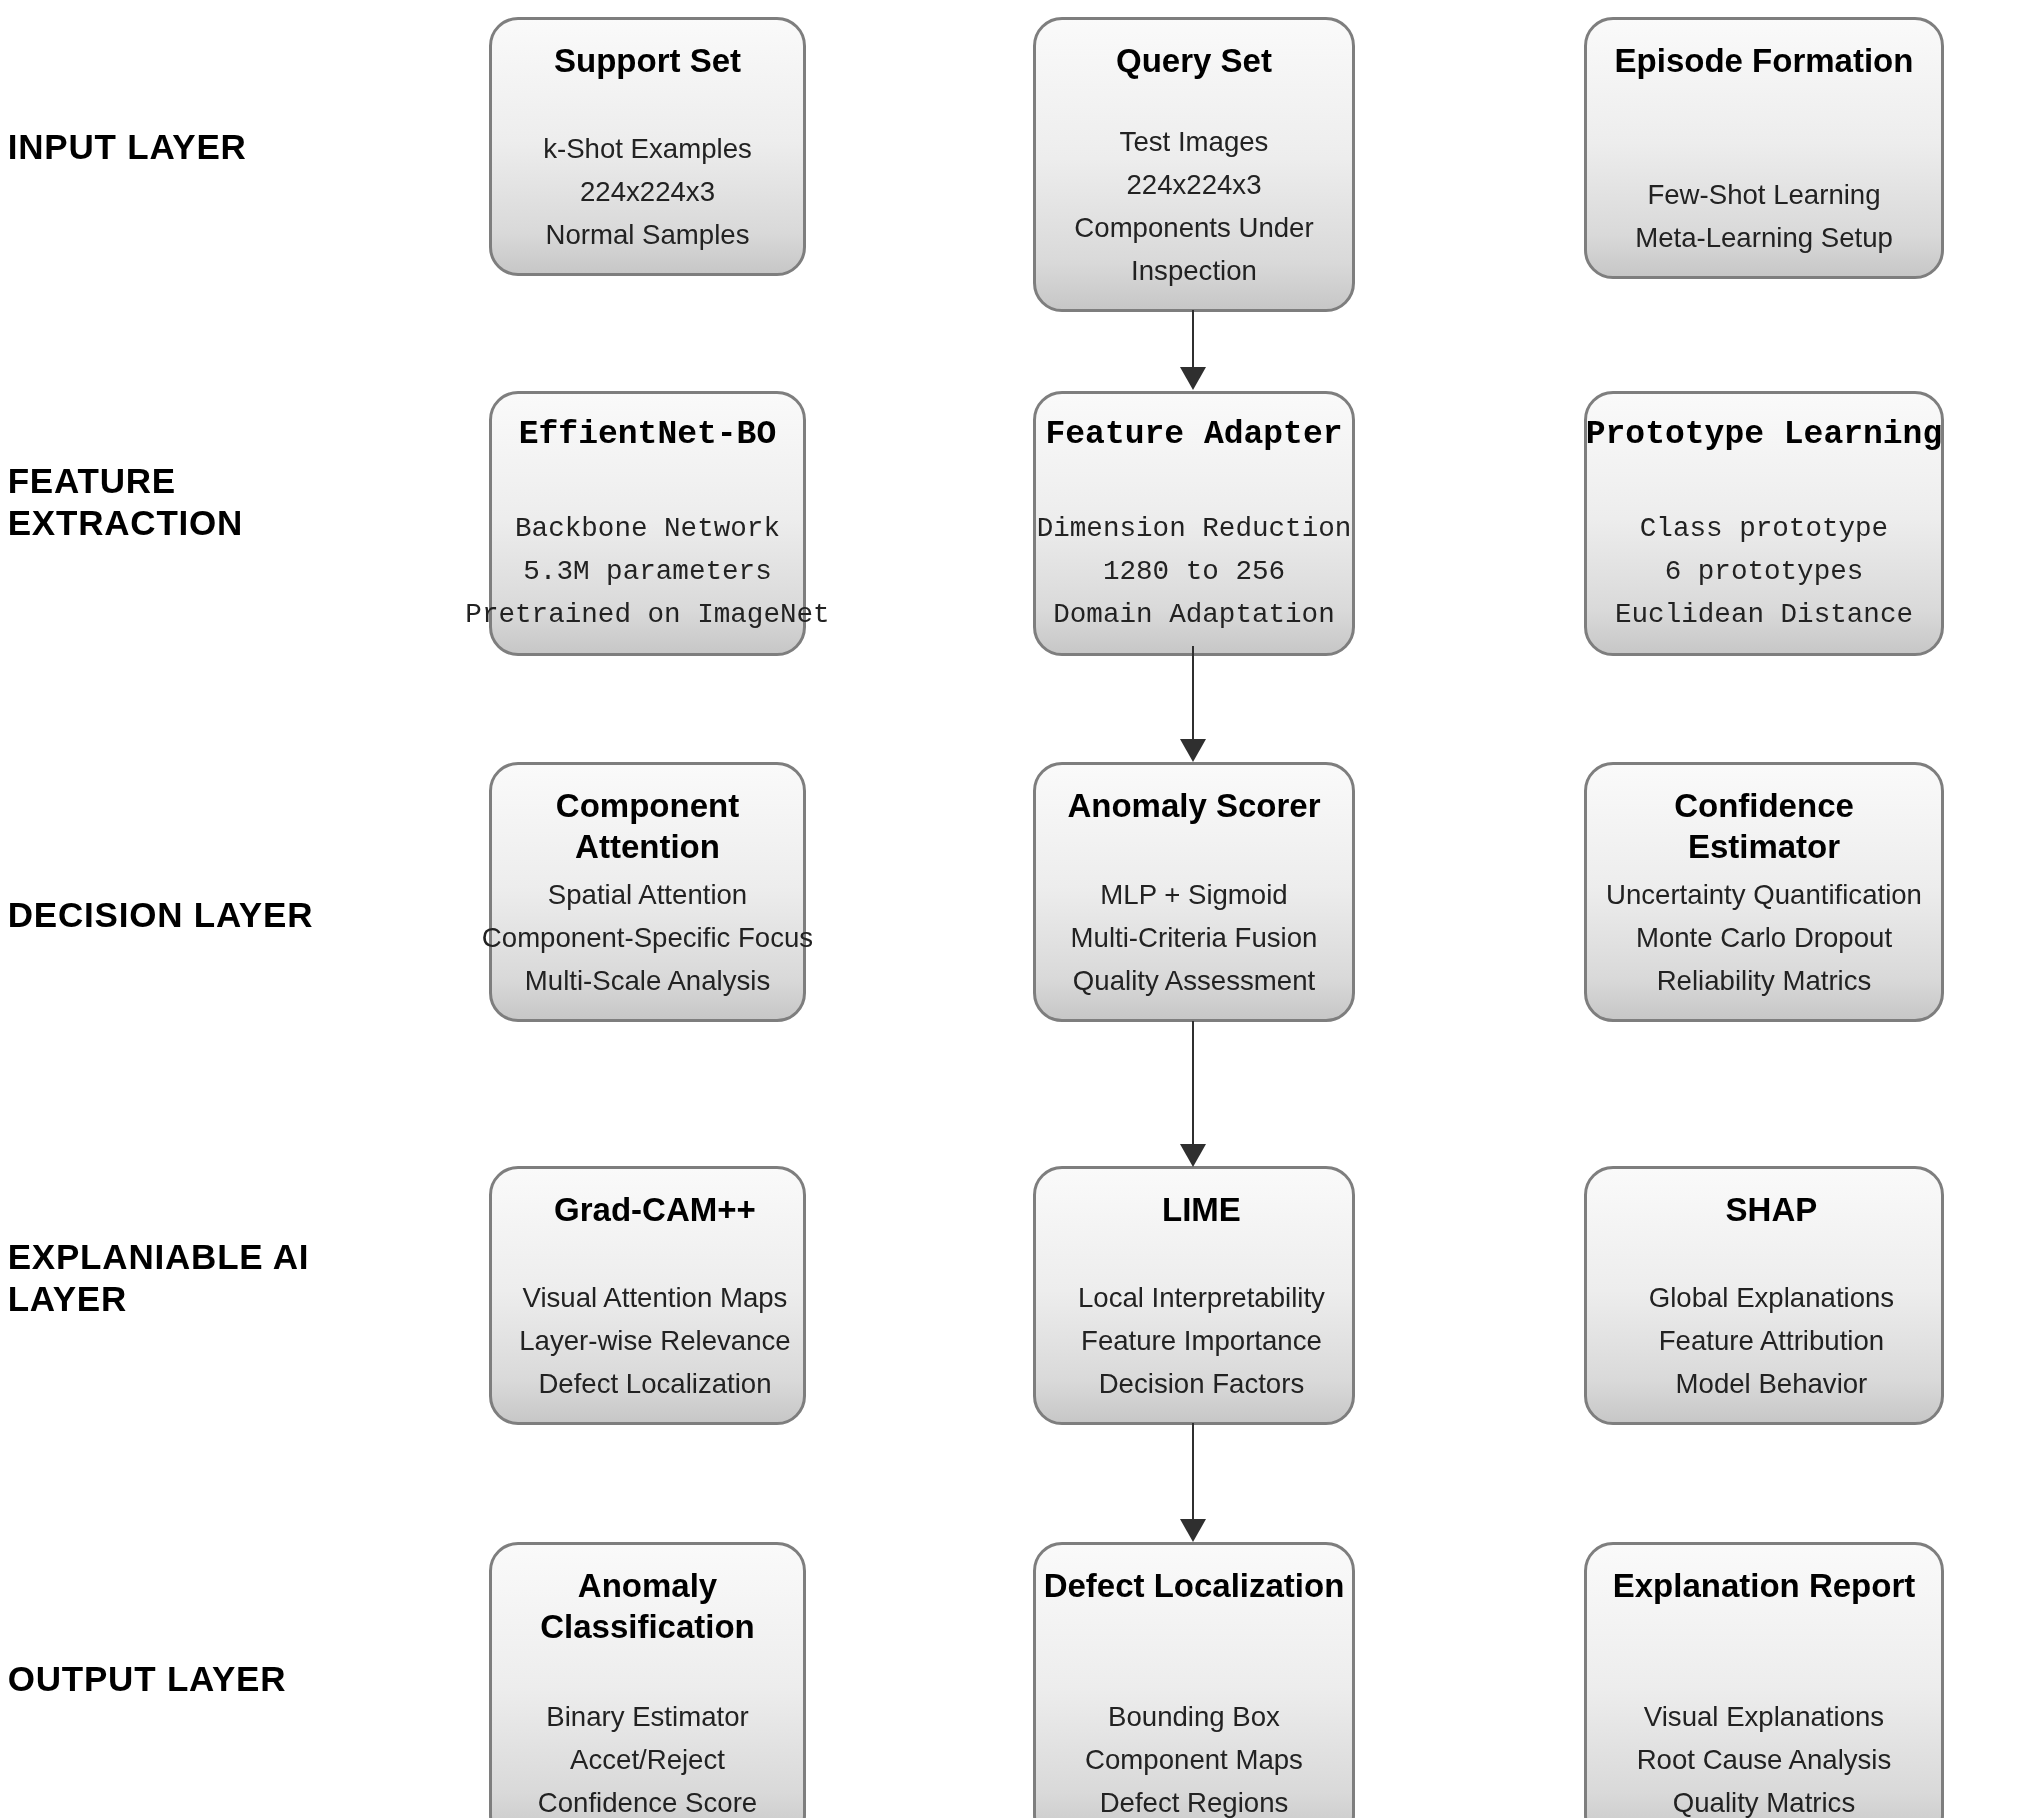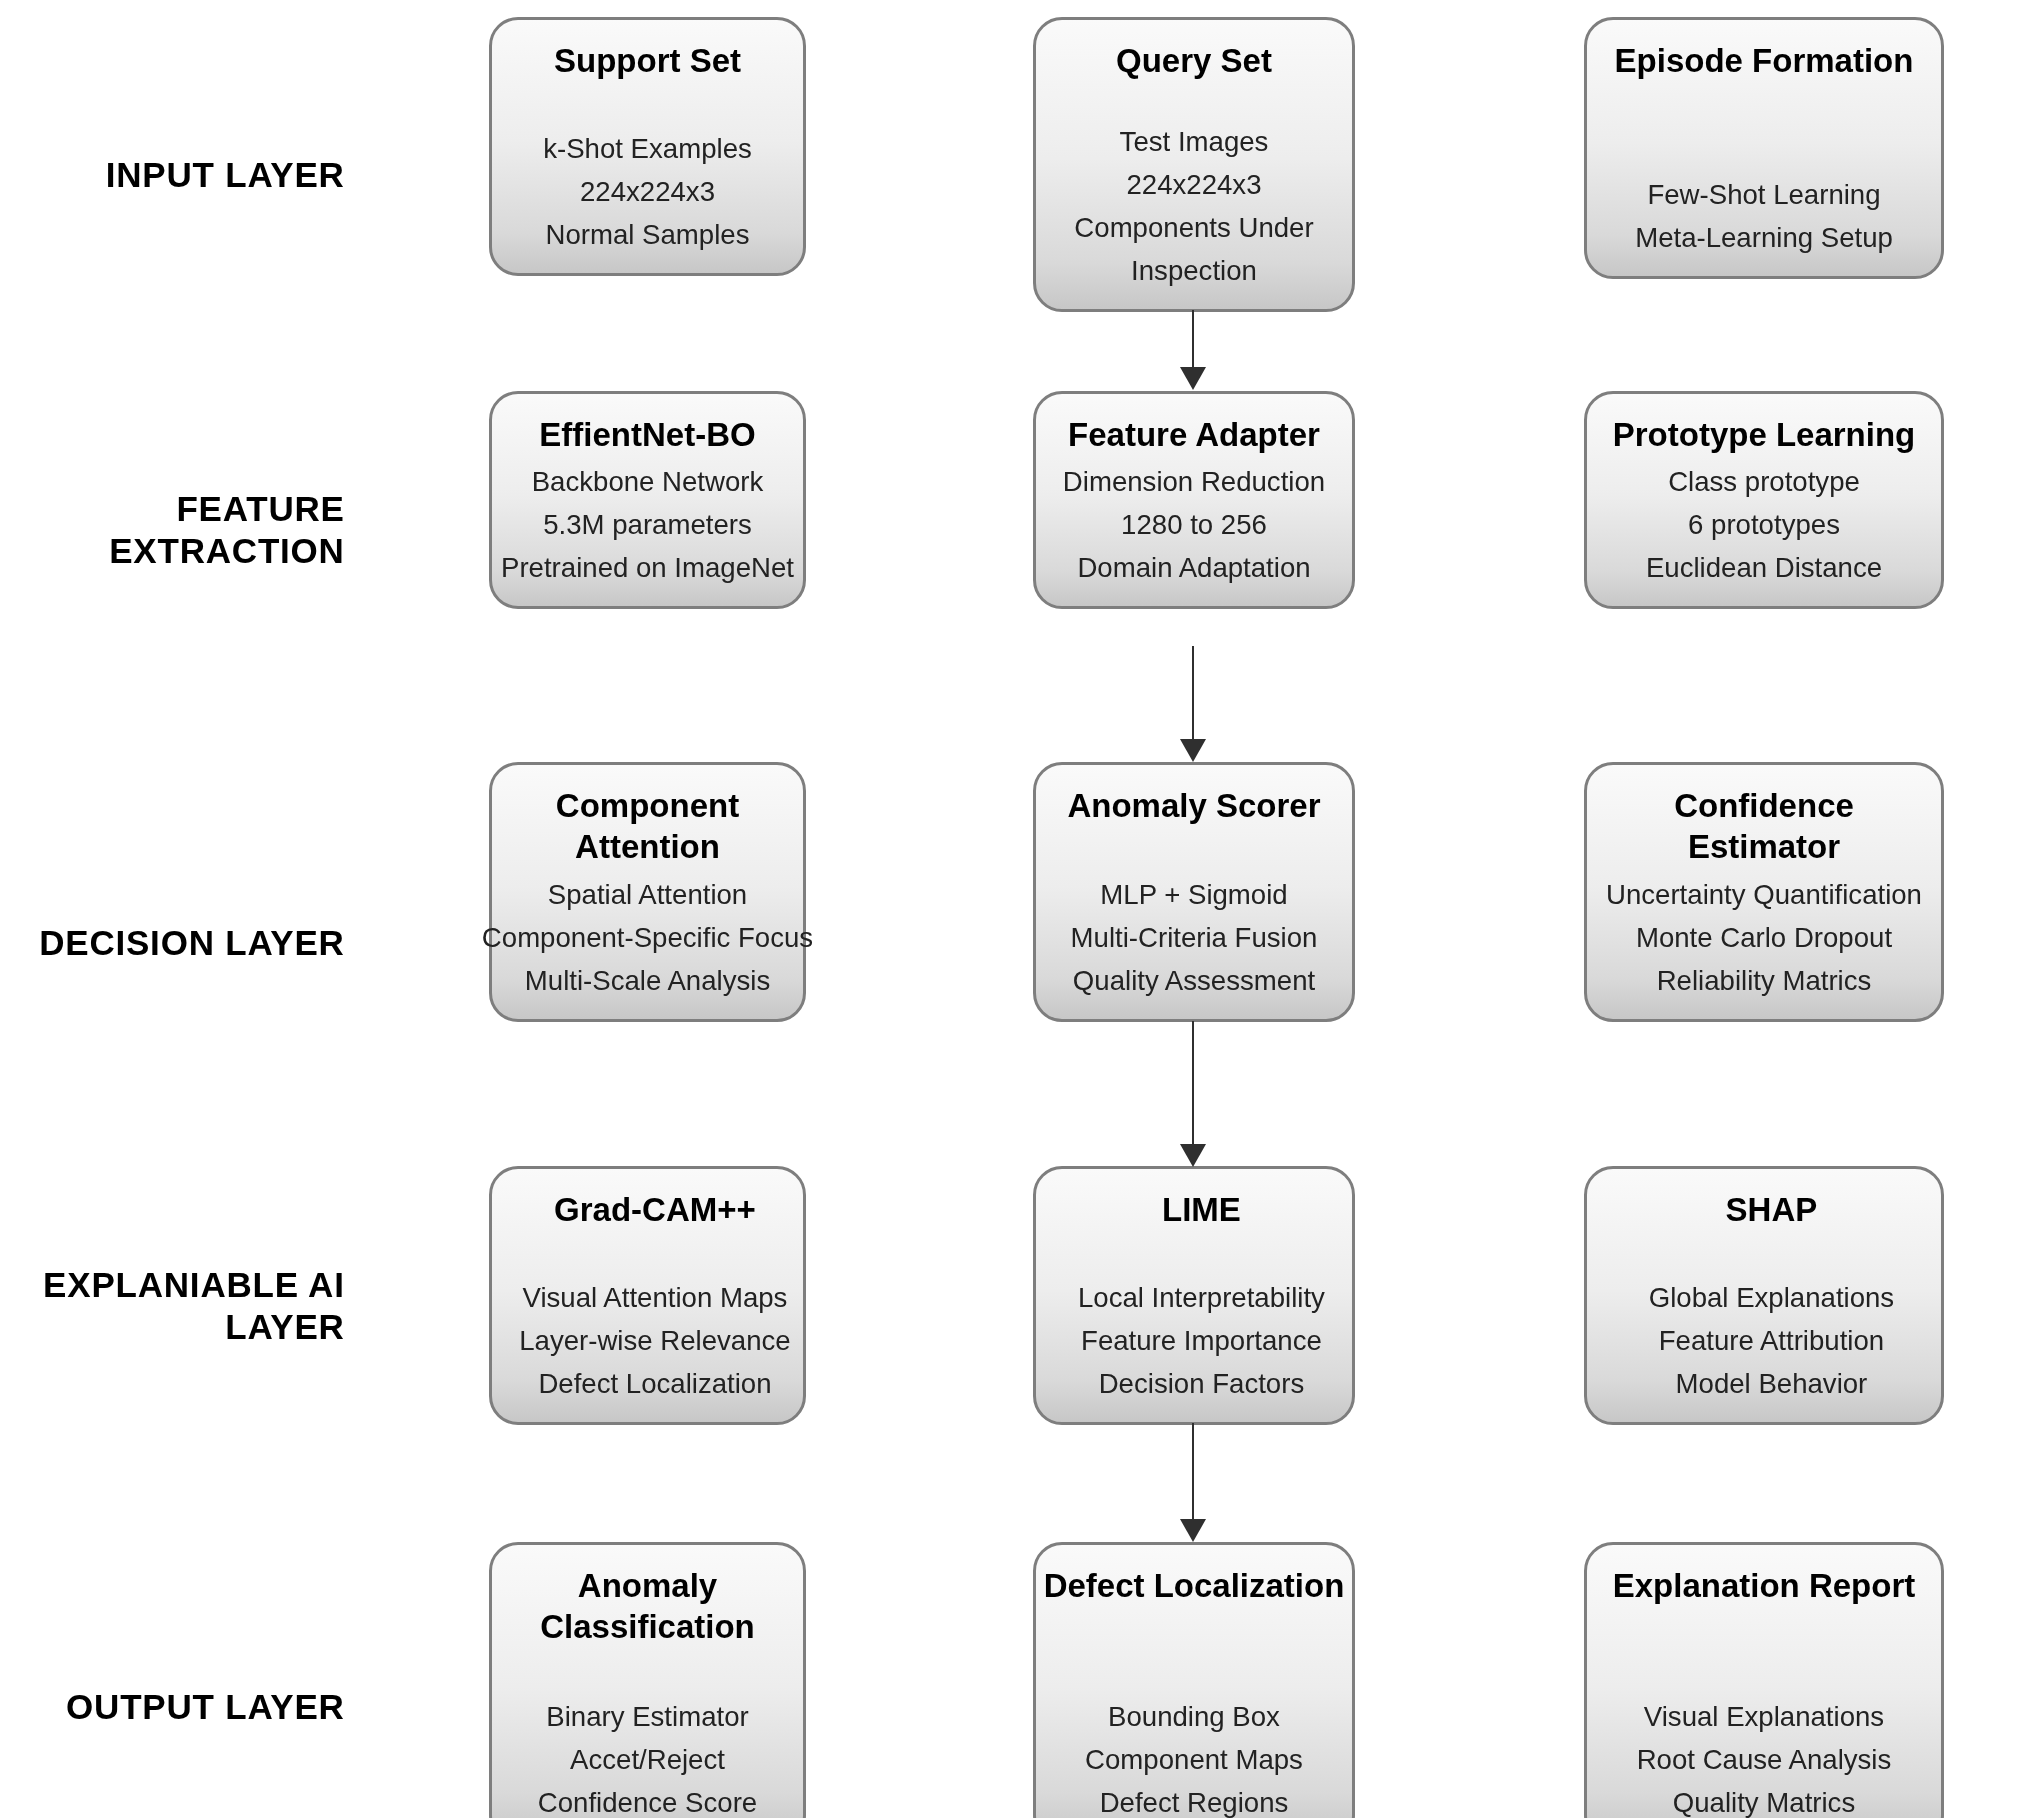--- a/index.html
+++ b/index.html
@@ -15,27 +15,26 @@
     height: 1819px;
     background: #ffffff;
     overflow: hidden;
   }
 
   
   .row-label {
     position: absolute;
     left: 7.7px;
     width: 337px;
-    text-align: right;
+    text-align: left;
     font-weight: bold;
     font-size: 35px;
     line-height: 42px;
     letter-spacing: 0.8px;
     color: #000000;
-    margin-top: 28px;
   }
   .lbl-r1 { top: 126px; }
   .lbl-r2 { top: 460px; }
   .lbl-r3 { top: 894px; }
   .lbl-r4 { top: 1236px; }
   .lbl-r5 { top: 1658px; }
 
   
   .node {
     position: absolute;
@@ -53,21 +52,21 @@
     align-items: center;
     padding: 20px 3.1px 17px 3.1px;
   }
   .col1 { left: 489px;  width: 317px; }
   .col2 { left: 1033px; width: 322px; }
   .col3 { left: 1584px; width: 360px; }
 
   .r1 { top: 17px;   height: 259px; }
   .r1.col2 { height: 295px; }
   .r1.col3 { height: 262px; }
-  .r2 { top: 391px;  height: 218px; }
+  .r2 { top: 391px;  height: 265px; font-family: Liberation Mono, monospace; }
   .r3 { top: 762px;  height: 260px; }
   .r4 { top: 1166px; height: 259px; padding-left: 18px; }
   .r5 { top: 1542px; height: 302px; }
 
   .node-title {
     font-weight: bold;
     font-size: 33px;
     line-height: 41px;
     text-align: center;
     color: #000000;

